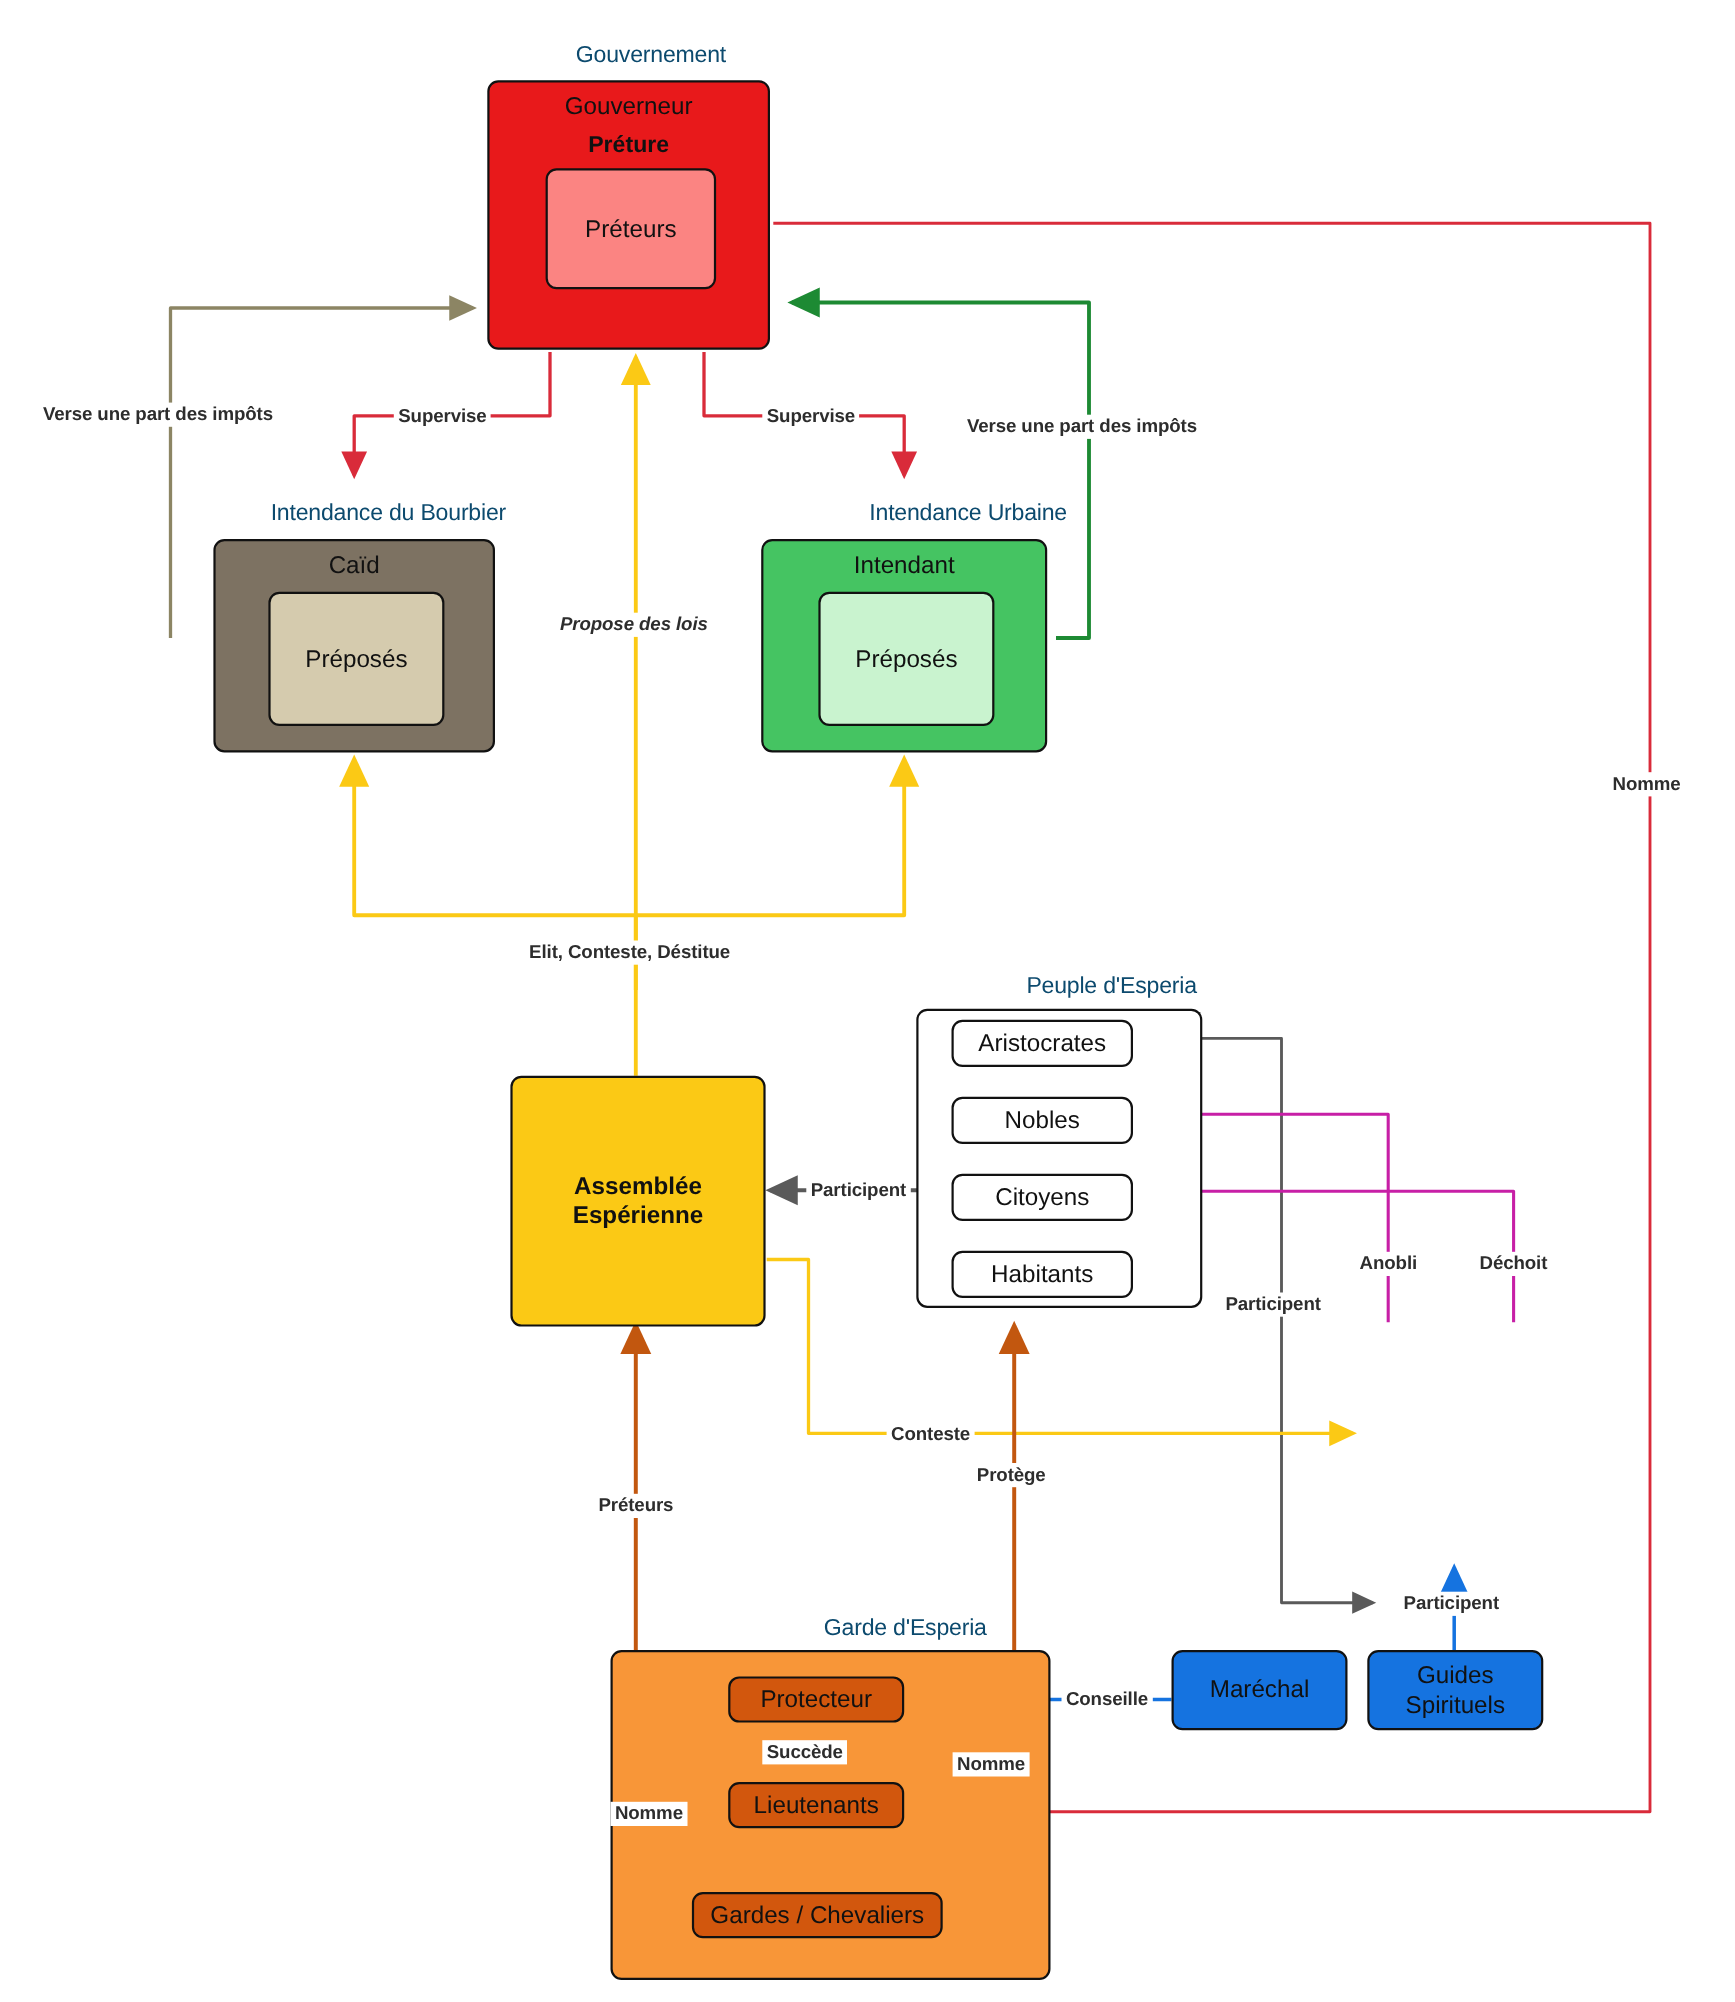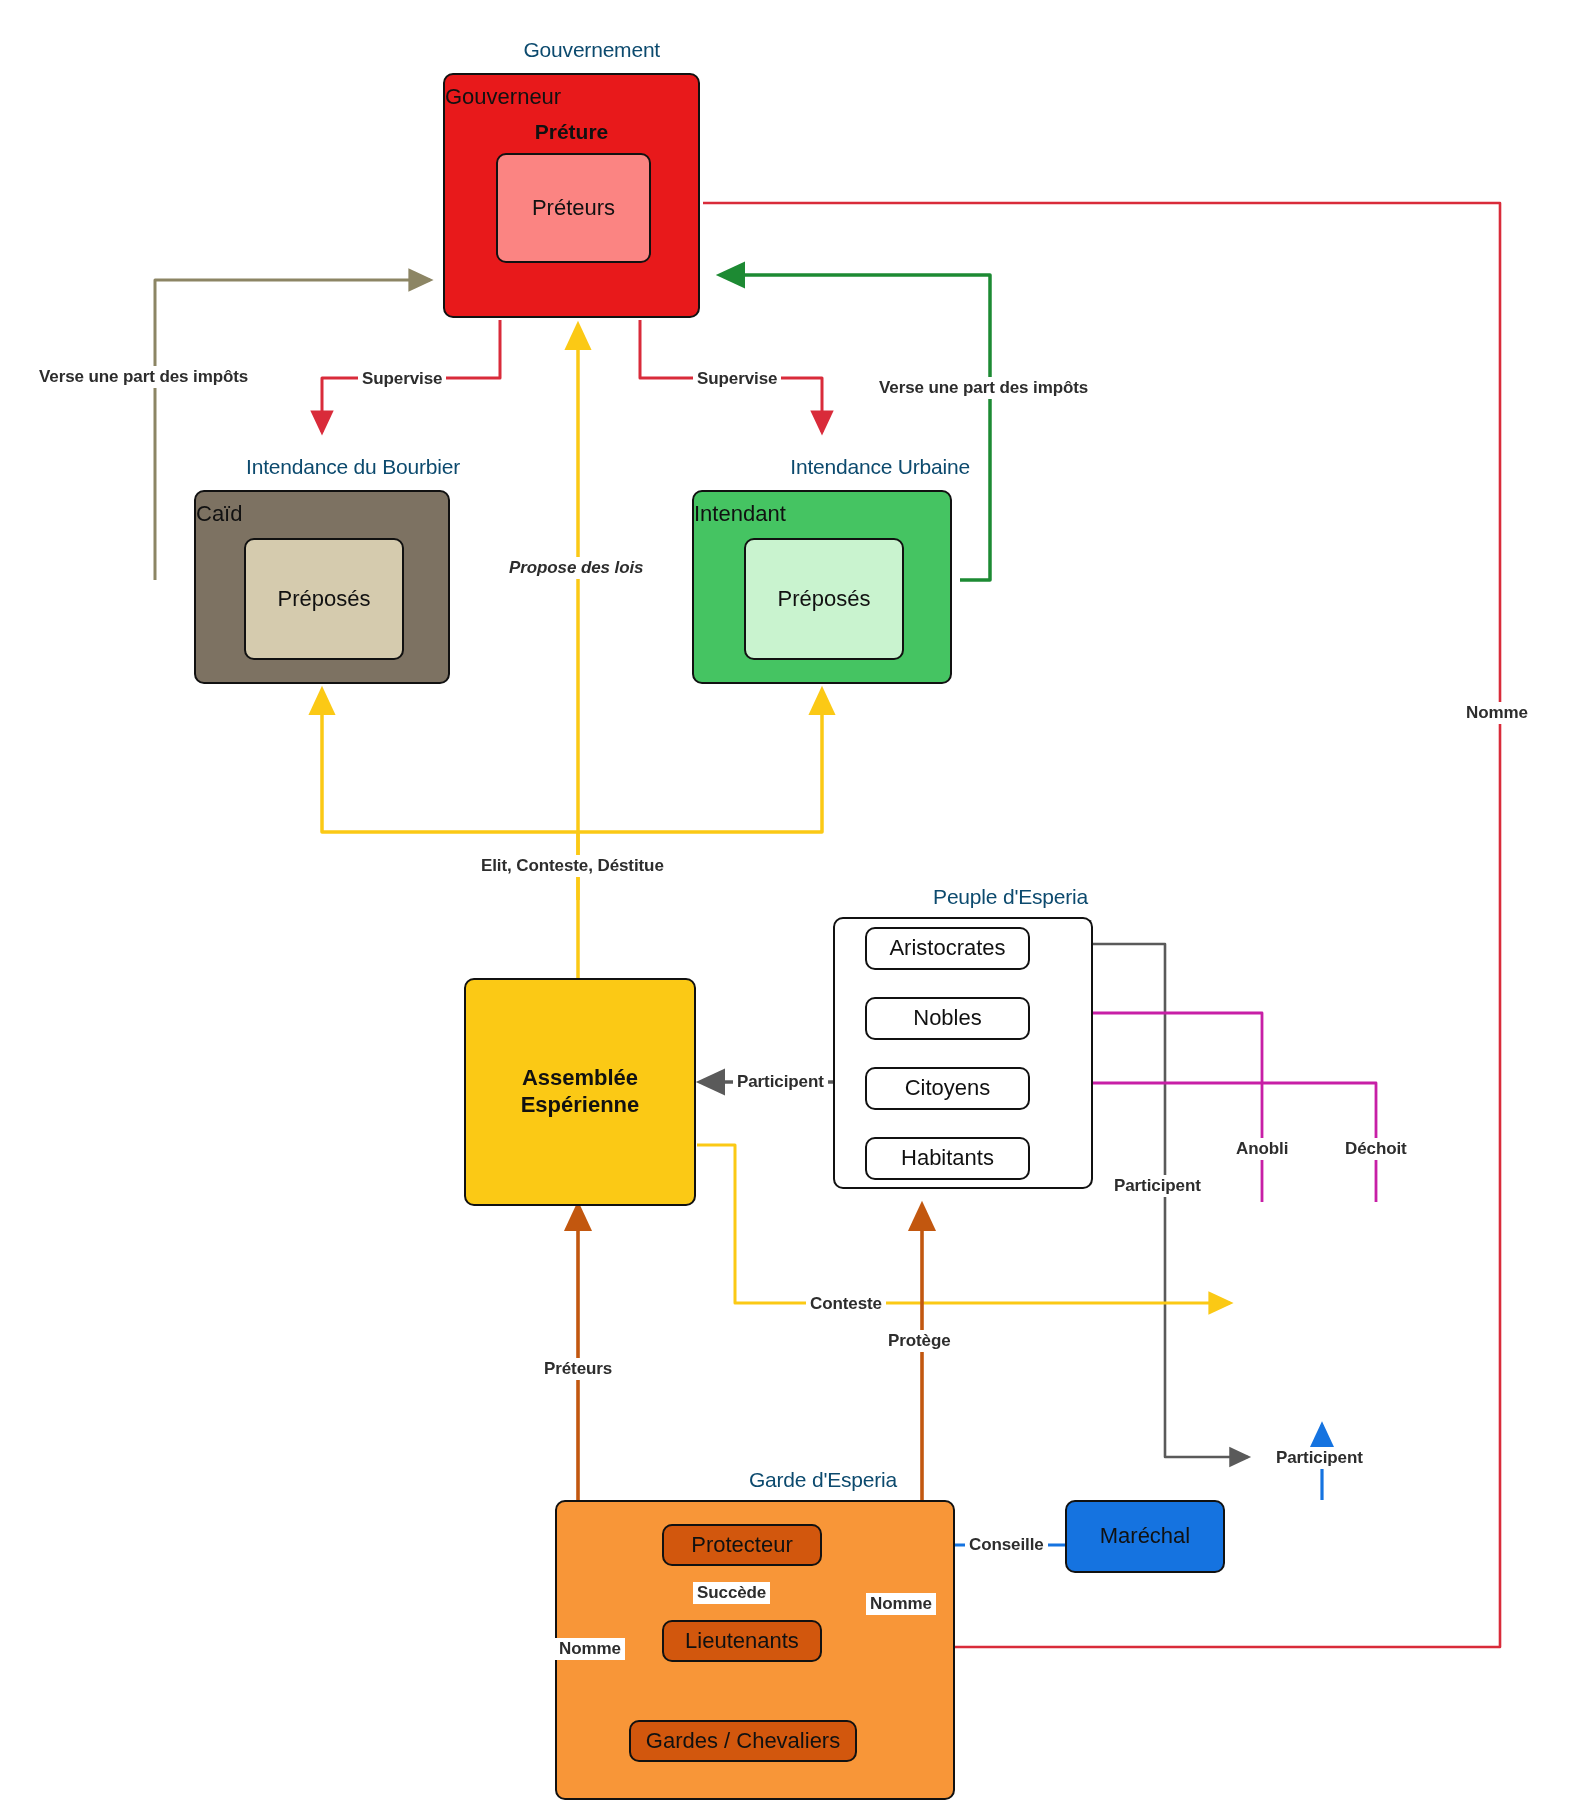--- a/index.html
+++ b/index.html
@@ -35,21 +35,21 @@
     font-size:21px;
     color:#0c4a6e;
     text-align:right;
     white-space:nowrap;
     letter-spacing:-0.2px;
   }
   .role-label{
     position:absolute;
     left:0; right:0;
     top:9px;
-    text-align:left;
+    text-align:center;
     font-size:22px;
     color:#111111;
     white-space:nowrap;
   }
   .sub-title{
     position:absolute;
     left:0;right:0;
     top:45px;
     text-align:center;
     font-weight:bold;
@@ -220,20 +220,24 @@
 
 
   <div class="grp-title" style="left:657px; top:1468px; width:240px;">Garde d'Esperia</div>
   <div class="grp c-guard" style="left:555px; top:1500px; width:400px; height:300px;">
     <div class="node c-guard-in" style="left:105px; top:22px; width:160px; height:42px;">Protecteur</div>
     <div class="node c-guard-in" style="left:105px; top:118px; width:160px; height:42px;">Lieutenants</div>
     <div class="node c-guard-in" style="left:72px; top:218px; width:228px; height:42px;">Gardes / Chevaliers</div>
   </div>
 
   <div class="node c-blue" style="left:1065px; top:1500px; width:160px; height:73px;">Maréchal</div>
+  <div class="node c-blue" style="left:1243px; top:1500px; width:160px; height:73px; flex-direction:column;">
+    <span>Guides</span>
+    <span>Spirituels</span>
+  </div>
 
   <div class="elab" style="left:35px; top:366px;">Verse une part des impôts</div>
   <div class="elab" style="left:875px; top:377px;">Verse une part des impôts</div>
   <div class="elab" style="left:358px; top:368px;">Supervise</div>
   <div class="elab" style="left:693px; top:368px;">Supervise</div>
   <div class="elab" style="left:505px; top:557px;font-style:italic;">Propose des lois</div>
   <div class="elab" style="left:1462px; top:702px;">Nomme</div>
   <div class="elab" style="left:477px; top:855px;">Elit, Conteste, Déstitue</div>
   <div class="elab" style="left:733px; top:1071px;">Participent</div>
   <div class="elab" style="left:1110px; top:1175px;">Participent</div>

